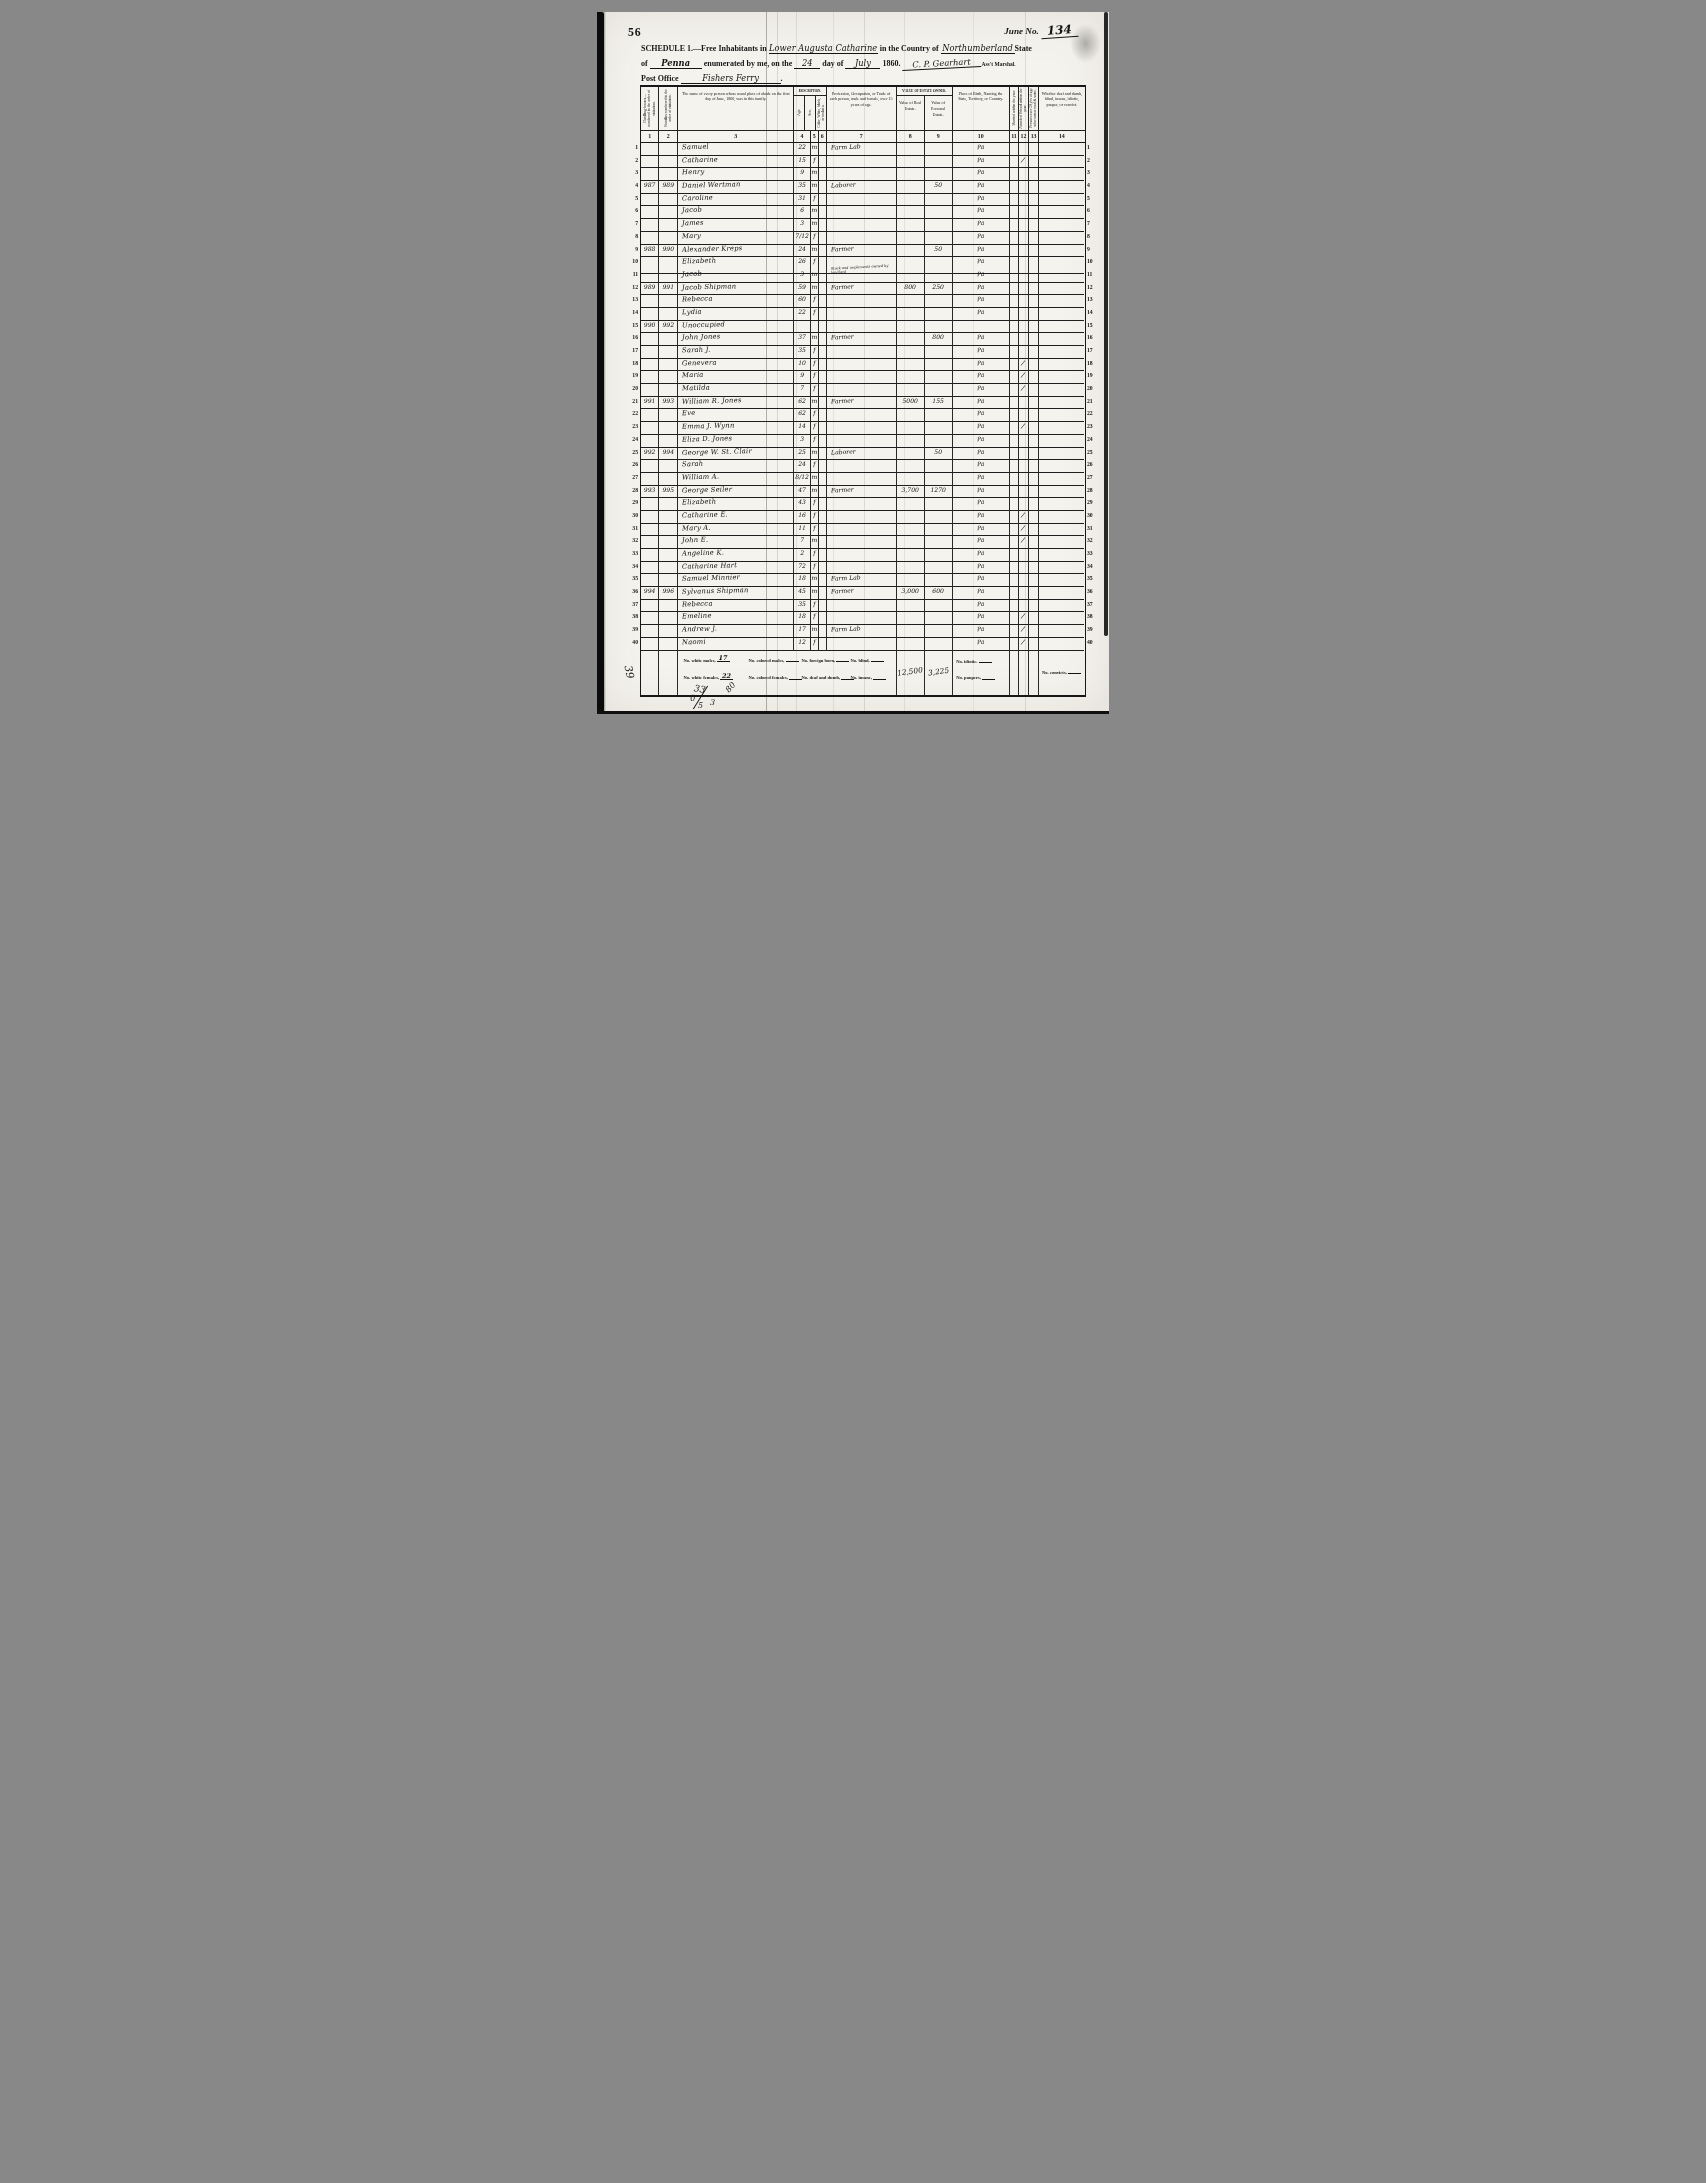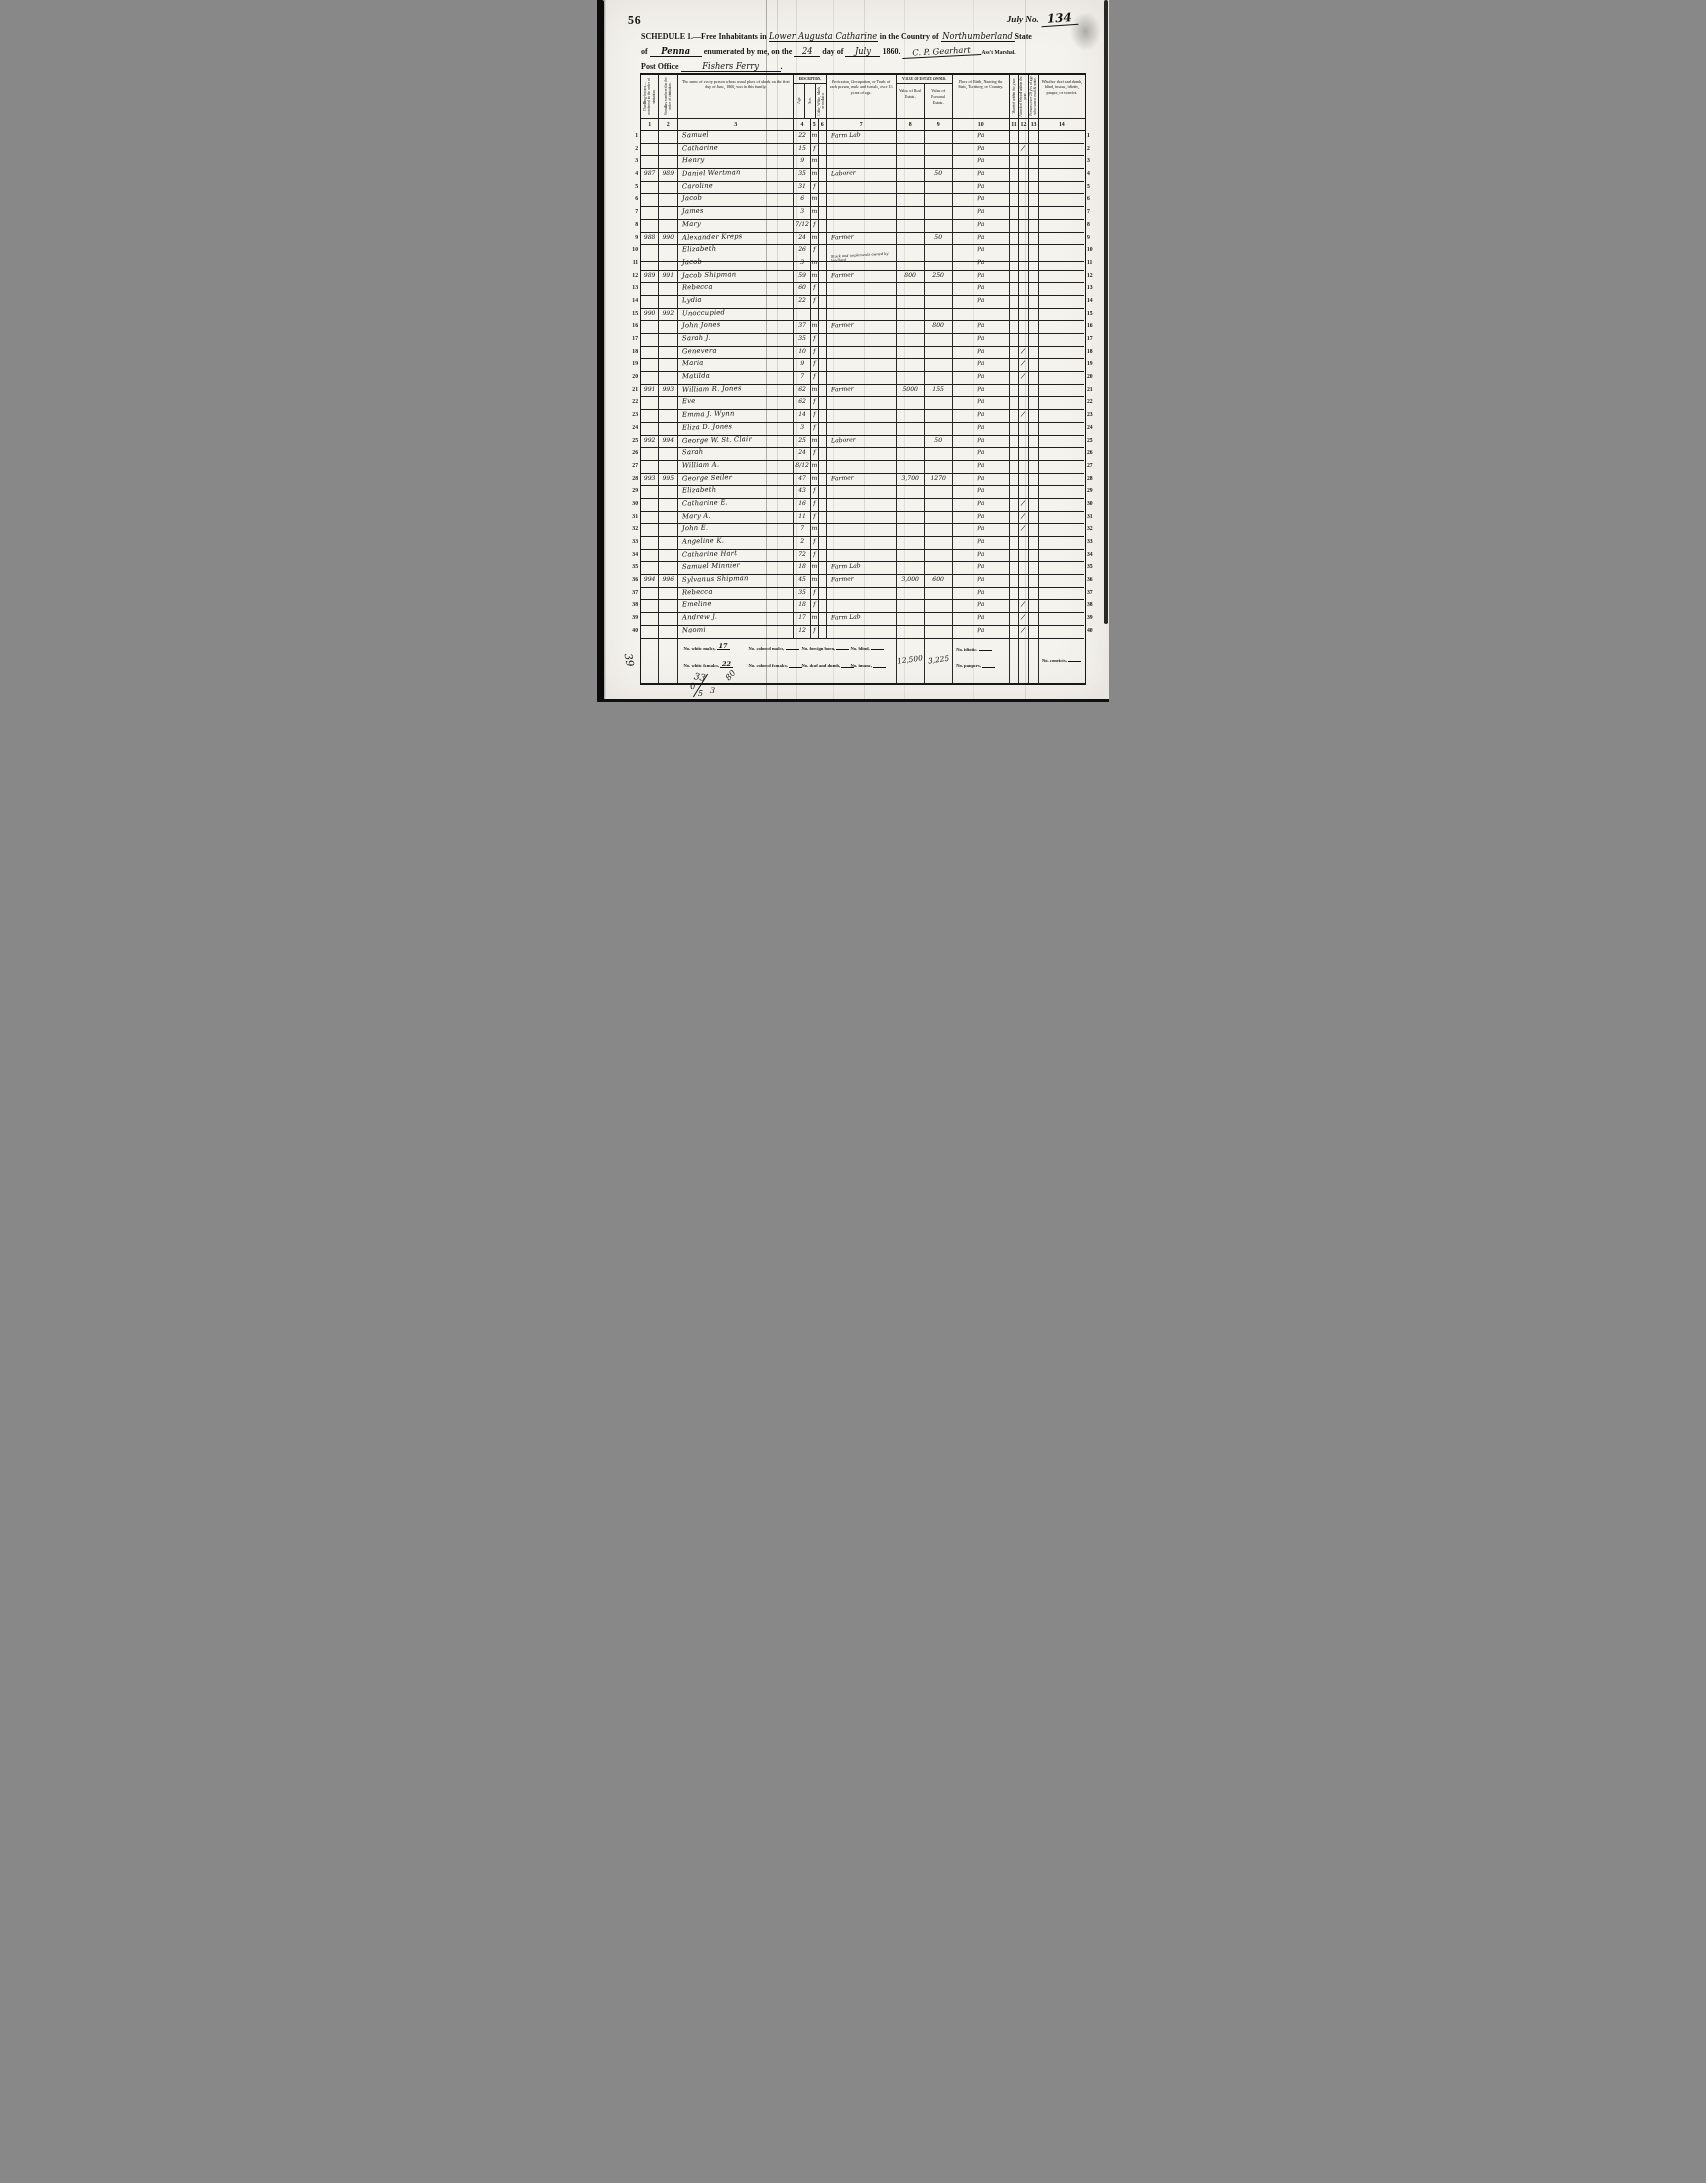--- a/index.html
+++ b/index.html
@@ -1,17 +1,17 @@
 <!DOCTYPE html>
 <html style="font-size:7px"><head>
 <meta charset="utf-8">
 <style>
   html,body{margin:0;padding:0;background:#888;}
   .scan{
-    position:relative;width:512px;height:702px;margin:0 auto;
+    position:relative;width:512px;height:702px;margin:12px auto;
     background:#f5f3ee;overflow:hidden;
     font-family:"Liberation Serif",serif;color:#161616;
     box-shadow:inset 0 0 52px rgba(90,80,60,.12);
   }
   
   .edge-left{position:absolute;left:0;top:0;bottom:0;width:6.5px;background:#0b0b0b;border-radius:0 1.7px 1.7px 0;}
   .edge-left2{position:absolute;left:6.5px;top:0;bottom:0;width:2.6px;background:linear-gradient(90deg,rgba(0,0,0,.35),rgba(0,0,0,0));}
   .edge-bottom{position:absolute;left:0;right:0;bottom:0;height:2.6px;background:#101010;}
   .edge-right-band{position:absolute;right:0.9px;top:0;height:624px;width:4.4px;background:rgba(12,12,12,.88);border-radius:1.7px;}
   .streak{position:absolute;top:0;bottom:0;width:0.4px;background:#000;}
@@ -117,21 +117,21 @@
   <div class="streak" style="left:236px;opacity:.07;"></div>
   <div class="streak" style="left:267px;opacity:.10;"></div>
   <div class="streak" style="left:307px;opacity:.07;"></div>
   <div class="streak" style="left:376px;opacity:.06;"></div>
   <div class="streak" style="left:428px;opacity:.10;"></div>
   <div class="smudge"></div>
 
   <div class="hdr">
     <div class="corner-no print">56</div>
     <div class="pageno print">
-      <span>July No.</span>
+      <span>June No.</span>
       <span class="hw">134</span>
     </div>
     <div class="hline h1">
       <span class="b">SCHEDULE 1.—Free Inhabitants in</span>
       <span class="hw uline" style="min-width:109px;">Lower Augusta Catharine</span>
       <span class="b">in the Country of</span>
       <span class="hw uline" style="min-width:74px;">Northumberland</span><span class="b">State</span>
     </div>
     <div class="hline h2">
       <span class="b">of</span>

